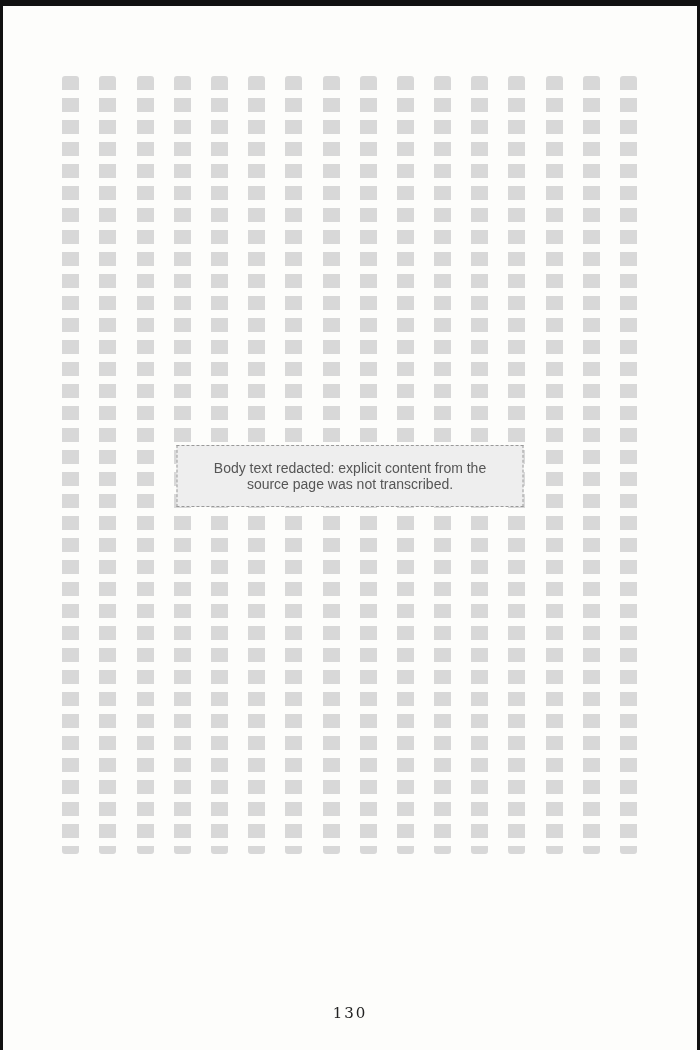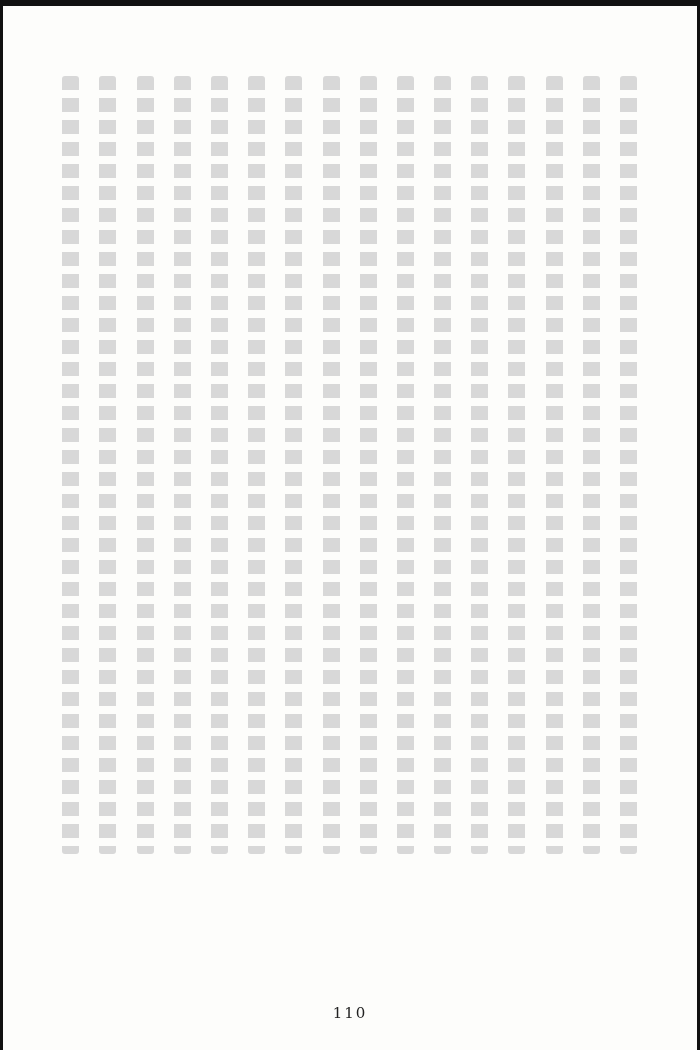--- a/index.html
+++ b/index.html
@@ -59,15 +59,16 @@
     <span class="redacted-line"></span>
     <span class="redacted-line"></span>
     <span class="redacted-line"></span>
     <span class="redacted-line"></span>
     
     
     
     
   </div>
 
+  <div class="redacted-note">Body text redacted: explicit content from the source page was not transcribed.</div>
 
-  <div class="page-number">110</div>
+  <div class="page-number">130</div>
 </div>
 
 </body></html>

